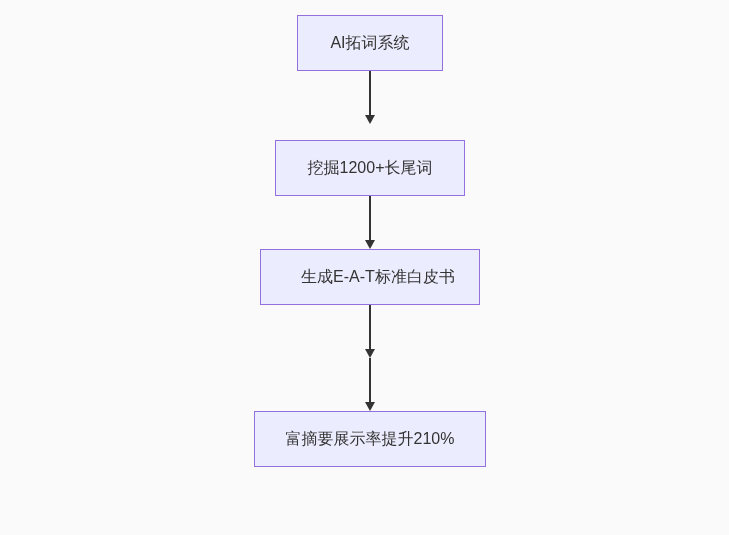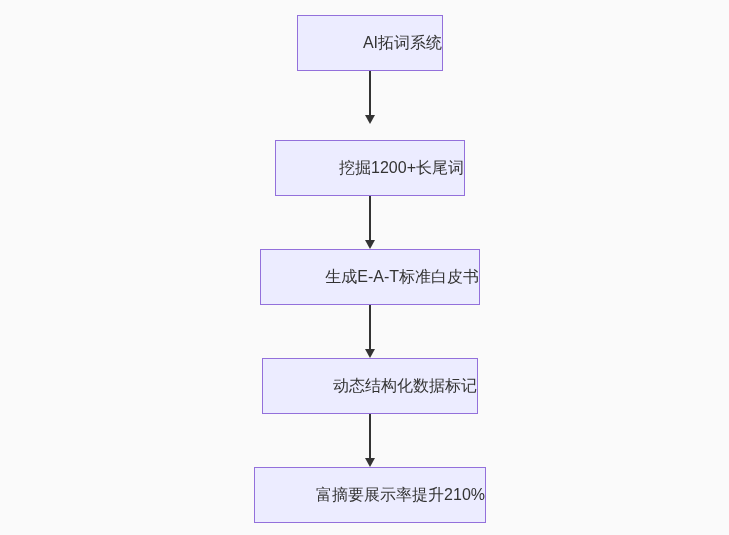--- a/index.html
+++ b/index.html
@@ -21,21 +21,21 @@
     transform: translateX(-50%);
     display: flex;
     flex-direction: column;
     align-items: center;
   }
   .node {
     box-sizing: border-box;
     height: 56px;
     display: flex;
     align-items: center;
-    justify-content: flex-end;
+    justify-content: center;
     background: var(--node-fill, #ececff);
     border: 1px solid var(--node-border, #9370db);
     color: var(--text-color, #333333);
     font-size: 16px;
     white-space: nowrap;
     text-align: center;
   }
   .node.n1 { width: 146px; }
   .node.n2 { width: 190px; margin-top: 16px; }
   .node.n3 { width: 220px; padding-left: 16px; }
@@ -87,23 +87,20 @@
 
     <div class="node n3">
       <span>生成E-A-T标准白皮书</span>
     </div>
 
     <div class="edge">
       <div class="line"></div>
       <div class="head"></div>
     </div>
 
-    <div class="node n4">
-      <span>动态结构化数据标记</span>
-    </div>
 
     <div class="edge">
       <div class="line"></div>
       <div class="head"></div>
     </div>
 
     <div class="node n5">
       <span>富摘要展示率提升210%</span>
     </div>
 

